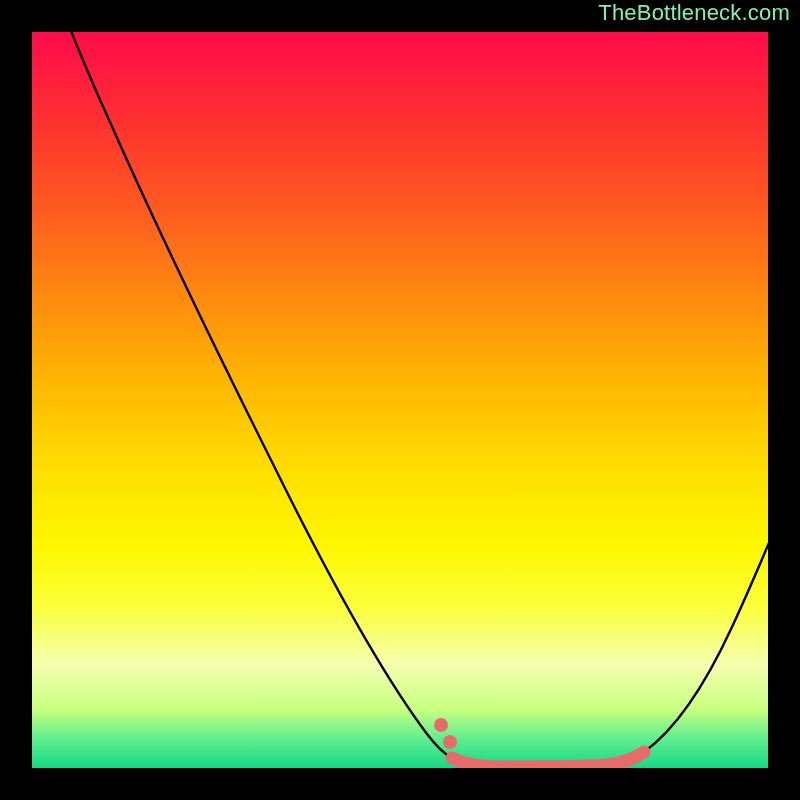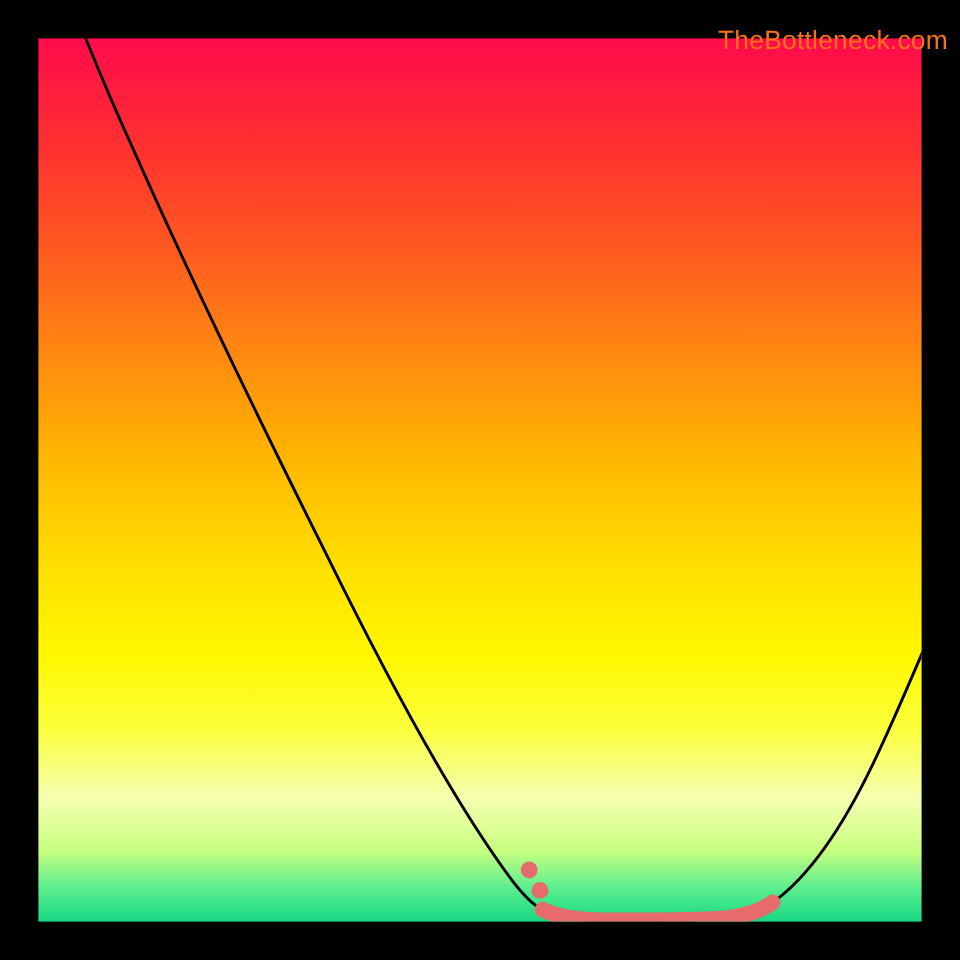--- a/index.html
+++ b/index.html
@@ -32,25 +32,25 @@
       #17d885 100%
     );
   }
   .plot-area svg {
     position: absolute;
     left: 0; top: 0;
     width: 100%; height: 100%;
   }
   .watermark {
     position: absolute;
-    top: 21px;
+    top: 0;
     right: 10px;
     font-family: Arial, Helvetica, sans-serif;
     font-size: 22px;
-    color: #f97316;
+    color: #86efac;
     letter-spacing: 0.2px;
     user-select: none;
     margin-left: 39px;
   }
 </style>
 </head>
 <body>
 
 <div class="stage">
 

